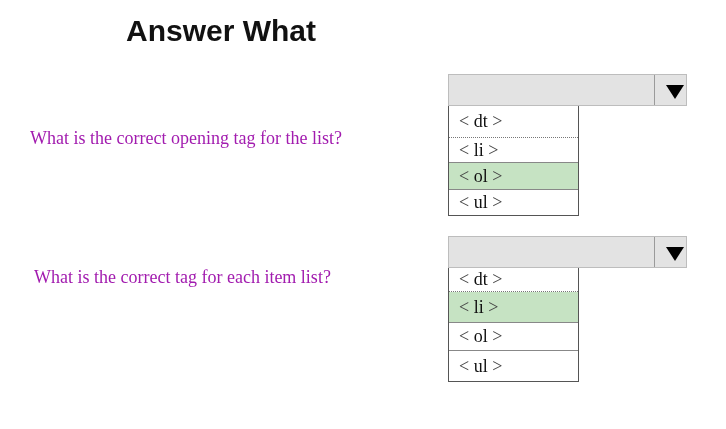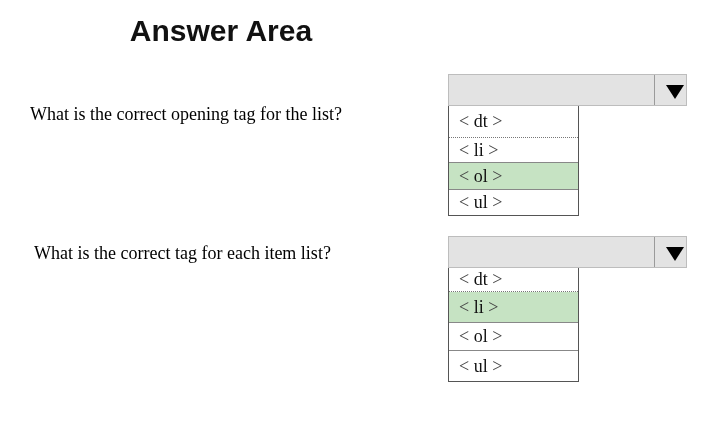--- a/index.html
+++ b/index.html
@@ -2,22 +2,23 @@
 <html><head>
 <meta charset="utf-8">
 <style>
   html, body { margin: 0; padding: 0; background: #ffffff; }
   body { width: 726px; height: 429px; position: relative; overflow: hidden; }
   .title {
     position: absolute; left: 0; top: 14px; width: 442px; text-align: center;
     font-family: "Liberation Sans", sans-serif; font-weight: bold; font-size: 30px; color: #111;
   }
   .question {
-    position: absolute; font-family: "Liberation Serif", serif; font-size: 18px; color: #000000;
+    position: absolute; font-family: "Liberation Serif", serif; font-size: 18px; color: #a21caf;
     white-space: nowrap;
+    margin-top: 24px;
   }
   .dd-header {
     position: absolute; left: 448px; width: 239px; height: 32px;
     background: #e3e3e3; border: 1px solid #bdbdbd; box-sizing: border-box; cursor: pointer;
   }
   .dd-header .divider {
     position: absolute; left: 205px; top: 0; bottom: 0; width: 1px; background: #9a9a9a;
   }
   .dd-header .arrow {
     position: absolute; left: 217px; top: 10px; width: 0; height: 0;
@@ -33,21 +34,21 @@
     display: flex; align-items: center;
   }
   .dd-option:last-child { border-bottom: none; }
   .dd-option.dotted { border-bottom: 1px dotted #777; }
   .dd-option.selected { background: #c6e3c3; }
   .dd-option .lt, .dd-option .gt { color: #444; }
 </style>
 </head>
 <body>
 
-<div class="title">Answer Area</div>
+<div class="title">Answer What</div>
 
 <div class="question" style="left:30px; top:104px;">What is the correct opening tag for the list?</div>
 
 <div class="dd-header" style="top:74px;">
   <div class="divider"></div>
   <div class="arrow"></div>
 </div>
 <div class="dd-list" style="top:106px;">
   <div class="dd-option dotted" style="height:32px;">
     <span class="lt">&lt;</span>&nbsp;<span>dt</span>&nbsp;<span class="gt">&gt;</span>

